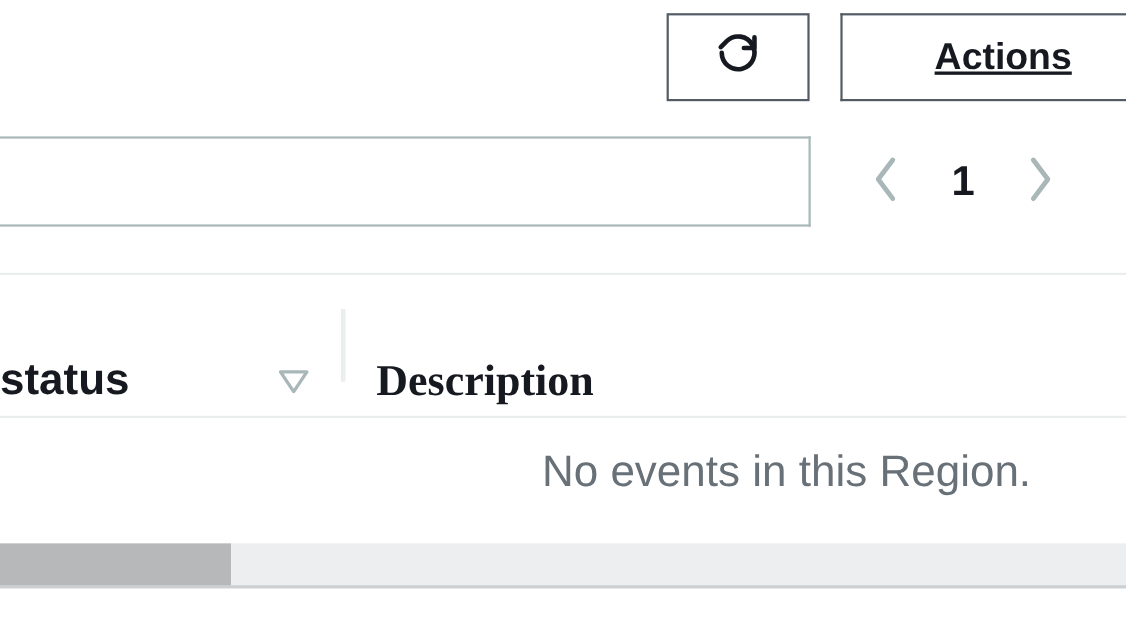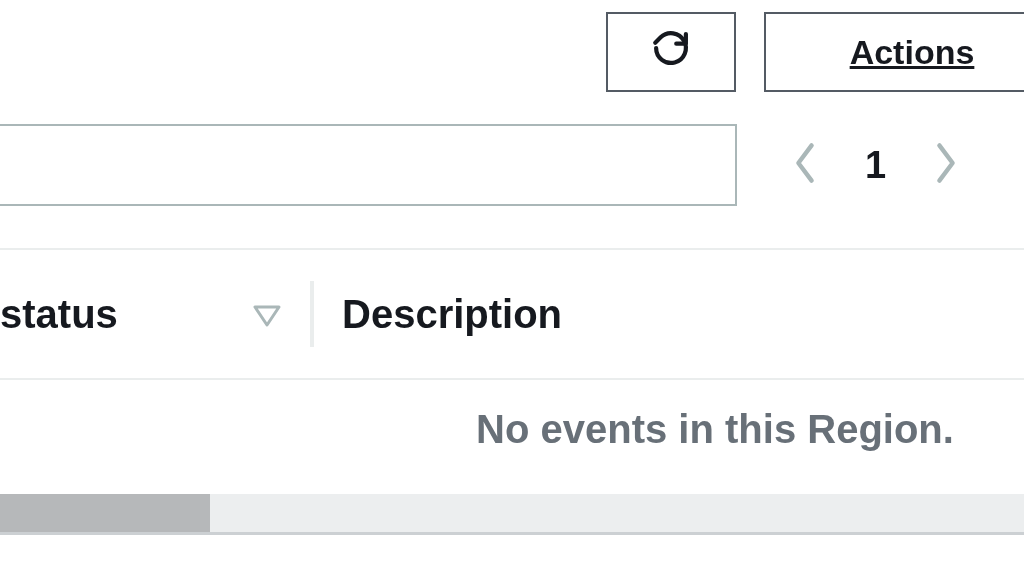--- a/index.html
+++ b/index.html
@@ -96,21 +96,21 @@
     left: 0;
     right: 0;
     height: 132px;
     border-top: 2px solid #eaeded;
     border-bottom: 2px solid #eaeded;
     background: #ffffff;
   }
   .thead {
     display: flex;
     height: 100%;
-    align-items: center;
+    align-items: flex-end;
   }
   .th {
     display: flex;
     align-items: center;
     height: 66px;
     padding: 0 28px;
     gap: 28px;
     font-size: 40px;
     font-weight: 700;
     color: #16191f;
@@ -121,35 +121,34 @@
     width: 2px;
     height: 66px;
     background: #eaeded;
     align-self: center;
   }
   .th .sort-icon {
     margin-left: auto;
   }
   .th0 { width: 310px; padding-left: 0; } 
   .th1 { width: 468px; }
-  .th2 { flex: 1; padding-right: 0; } 
+  .th2 { flex: 1; padding-right: 0; font-family: Liberation Serif, serif; } 
 
   .sort-icon svg { width: 30px; height: 26px; display:block; }
 
   
   .tbody-empty {
     position: absolute;
     top: 380px;
     left: 0;
     right: 16px;
     height: 98px;
     display: flex;
     align-items: center;
     justify-content: center;
-    font-weight: bold;
   }
   .empty-text {
     font-size: 40px;
     color: #687078;
     text-align: center;
     width: 100%;
     padding-left: 400px; 
   }
   
   .tbody-empty { justify-content: flex-start; }

